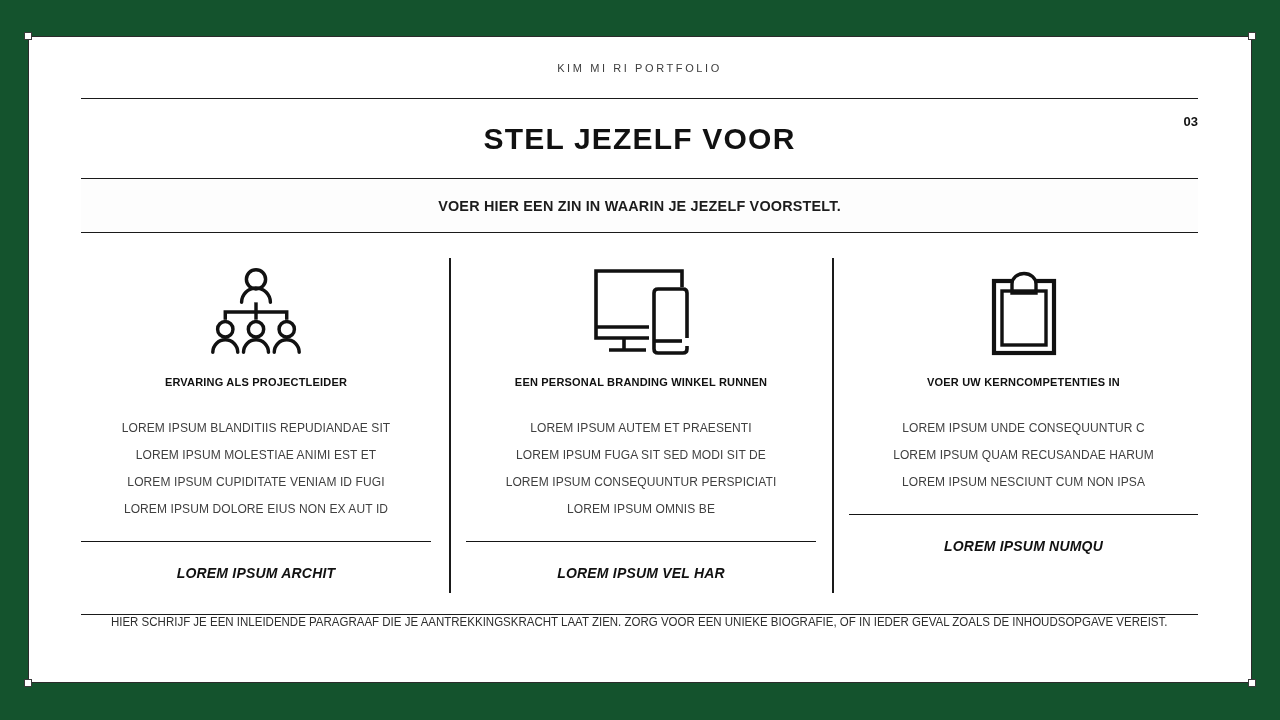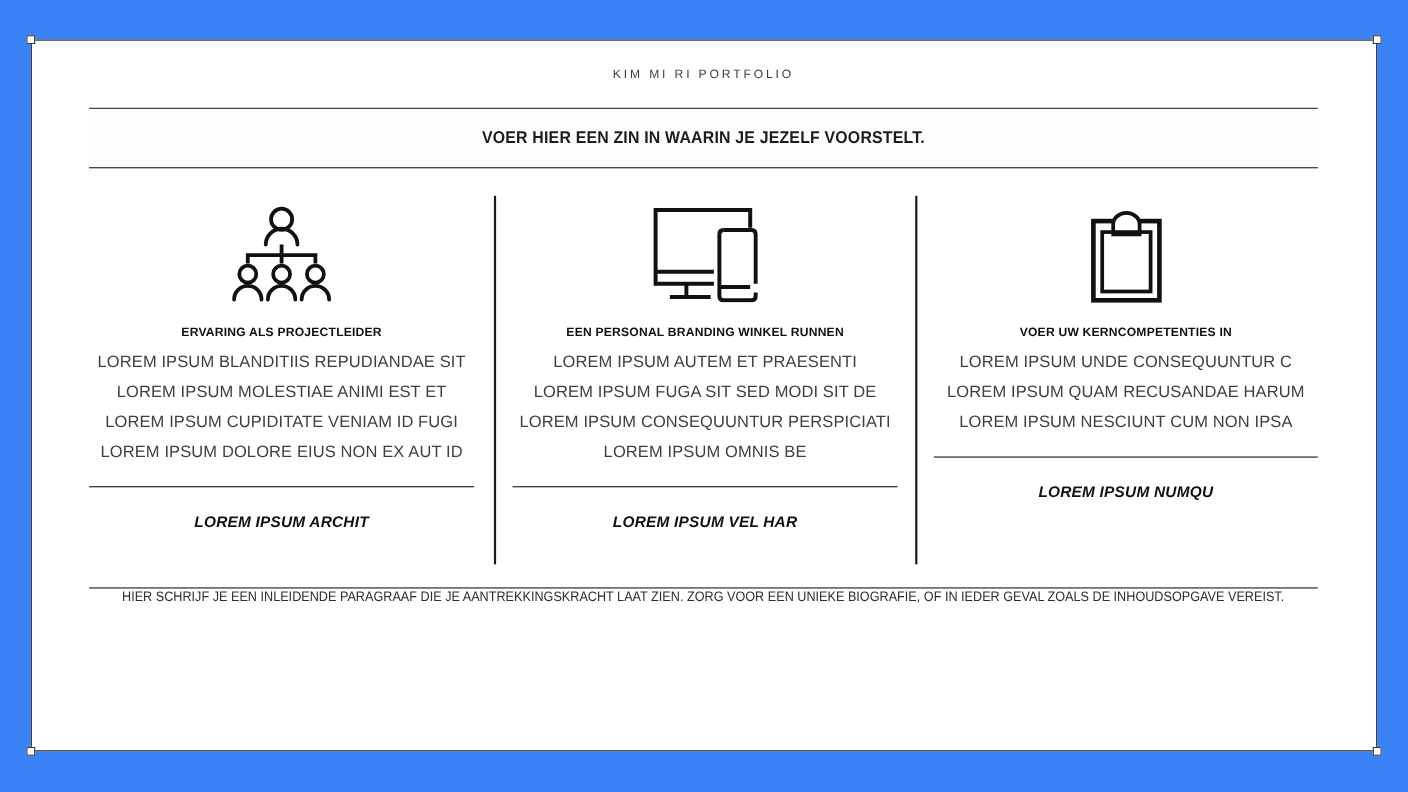--- a/index.html
+++ b/index.html
@@ -1,19 +1,19 @@
 <!DOCTYPE html>
 <html><head>
 <meta charset="utf-8">
 <style>
   * { margin:0; padding:0; box-sizing:border-box; }
   html,body { width:1280px; height:720px; overflow:hidden; }
   body { font-family:"Liberation Sans", sans-serif; background:#f4f4f5; }
 
-  .canvas { position:relative; width:1280px; height:720px; background:#3b82f6; }
+  .canvas { position:relative; width:1280px; height:720px; background:#14532d; }
 
   .slide {
     position:absolute; left:28px; top:36px; width:1224px; height:647px;
     background:#ffffff; border:1.2px solid #2b2b2b;
   }
   .handle {
     position:absolute; width:8px; height:8px; background:#ffffff;
     border:1.3px solid #3a3a3a; z-index:5;
   }
   .handle.tl { left:-5px; top:-5px; }
@@ -43,21 +43,21 @@
   .vdivider.d2 { left:751px; }
 
   .col { position:absolute; top:0; width:350px; text-align:center; }
   .col.c1 { left:0; }
   .col.c2 { left:385px; }
   .col.c3 { right:0; width:349px; }
 
   .icon-box { margin-top:33px; height:90px; display:flex; align-items:center; justify-content:center; }
   .icon-box svg { display:block; }
   .col-heading { margin-top:20px; font-size:11px; font-weight:bold; color:#101010; letter-spacing:0.2px; }
-  .col-body { margin-top:8px; font-size:15px; line-height:27px; color:#3f3f3f; letter-spacing:0.1px; }
+  .col-body { margin-top:27px; font-size:12px; line-height:27px; color:#3f3f3f; letter-spacing:0.1px; }
   .col-line { margin-top:18px; height:1.4px; background:#151515; }
   .col-label { margin-top:23px; font-size:14px; font-weight:bold; color:#111; letter-spacing:0.2px;font-style:italic; }
 
   .note-row { height:60px; display:flex; align-items:flex-start; justify-content:center; }
   .note { font-size:12.5px; color:#2e2e2e; white-space:nowrap;
     transform:scaleX(0.92); transform-origin:center; letter-spacing:0; }
 </style>
 </head>
 <body>
 
@@ -67,20 +67,24 @@
     <div class="handle tr"></div>
     <div class="handle bl"></div>
     <div class="handle br"></div>
 
     <div class="content">
 
       <div class="brand-row">
         <div class="brand">KIM MI RI PORTFOLIO</div>
       </div>
 
+      <div class="title-row">
+        <div class="title">STEL JEZELF VOOR</div>
+        <div class="page-num">03</div>
+      </div>
 
       <div class="subtitle-row">
         <div class="subtitle">VOER HIER EEN ZIN IN WAARIN JE JEZELF VOORSTELT.</div>
       </div>
 
       <div class="columns-row">
         <div class="vdivider d1"></div>
         <div class="vdivider d2"></div>
 
         <div class="col c1">

